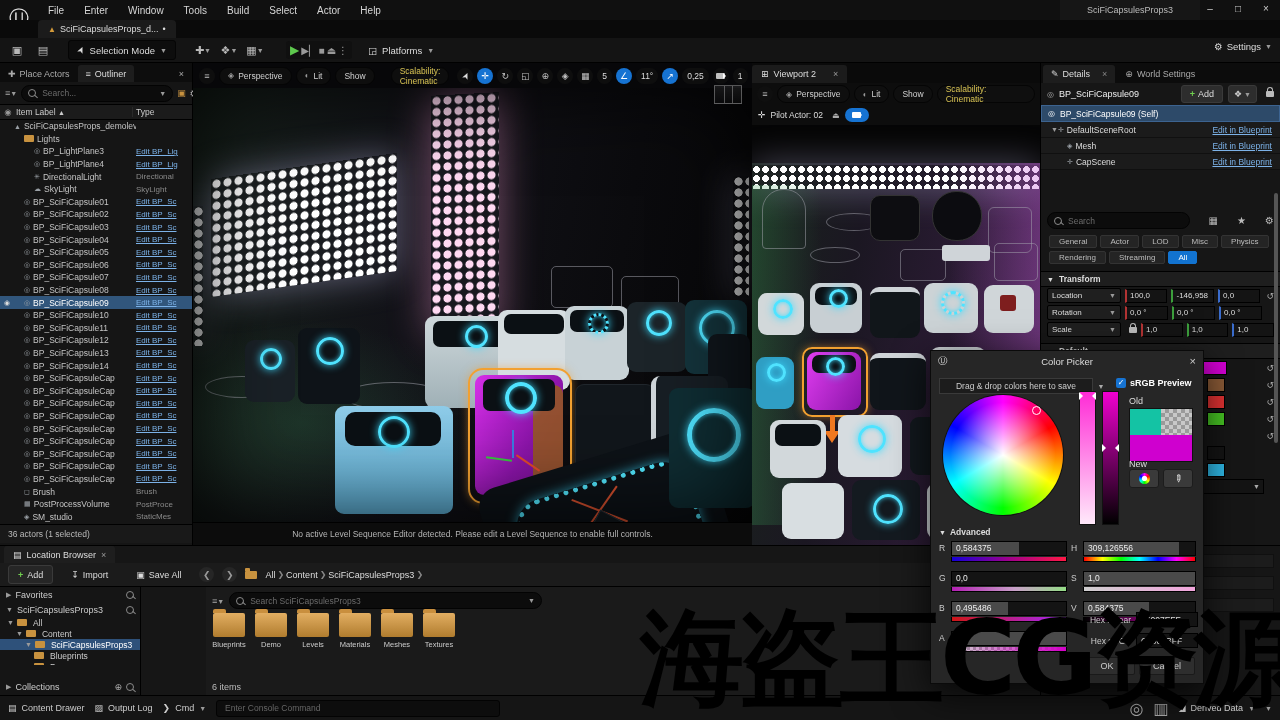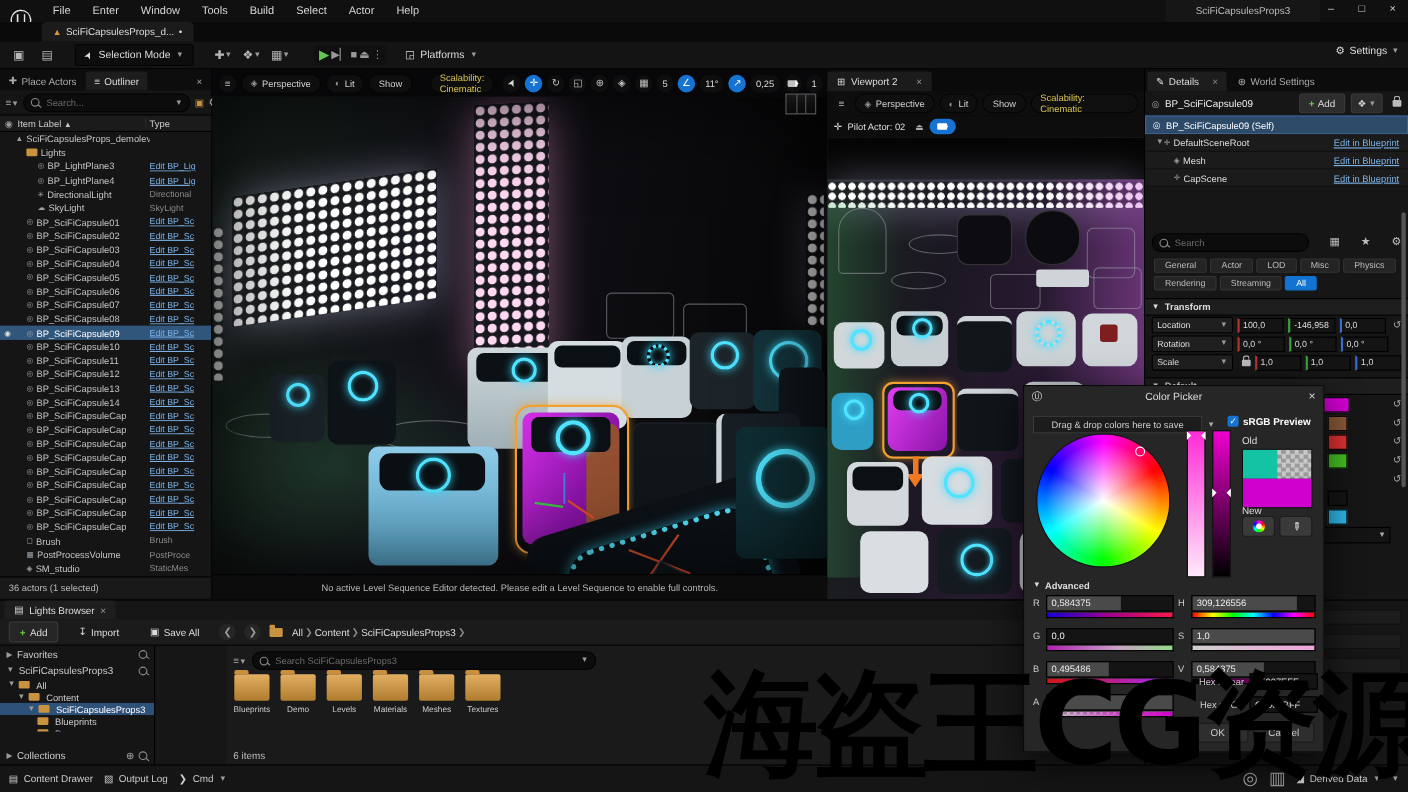--- a/index.html
+++ b/index.html
@@ -890,21 +890,21 @@
     <div class="det-lower">
       <div class="faint"></div>
         <div class="faint"></div>
         <div class="faint"></div>
     </div>
   </div>
 
   <div class="content">
     <div class="cb-tab">
       <span>▤</span>
-      <span>Lights Browser</span>
+      <span>Location Browser</span>
       <span style="color:#999;">×</span>
     </div>
     <div class="cb-toolbar">
       <div class="btn-dark">
           <span style="color:#6fce4e;font-weight:bold;">+</span>
           <span>Add</span>
         </div>
       <div class="btn-dark" style="background:transparent;border-color:transparent;">
           <span>↧</span>
           <span>Import</span>
@@ -1019,20 +1019,23 @@
       </div>
     <div class="sb-item">
         <span>▨</span>
         <span>Output Log</span>
       </div>
     <div class="sb-item">
         <span>❯</span>
         <span>Cmd</span>
         <span class="caret">▼</span>
       </div>
+    <div class="cmd-input">
+      <input placeholder="Enter Console Command" style="">
+    </div>
     <div class="sb-right">
       <span style="color:#aaa;">◎</span>
       <span style="color:#aaa;">▥</span>
       <div class="sb-item">
           <span>◢</span>
           <span>Derived Data</span>
           <span class="caret">▼</span>
         </div>
       <span class="caret">▼</span>
     </div>

